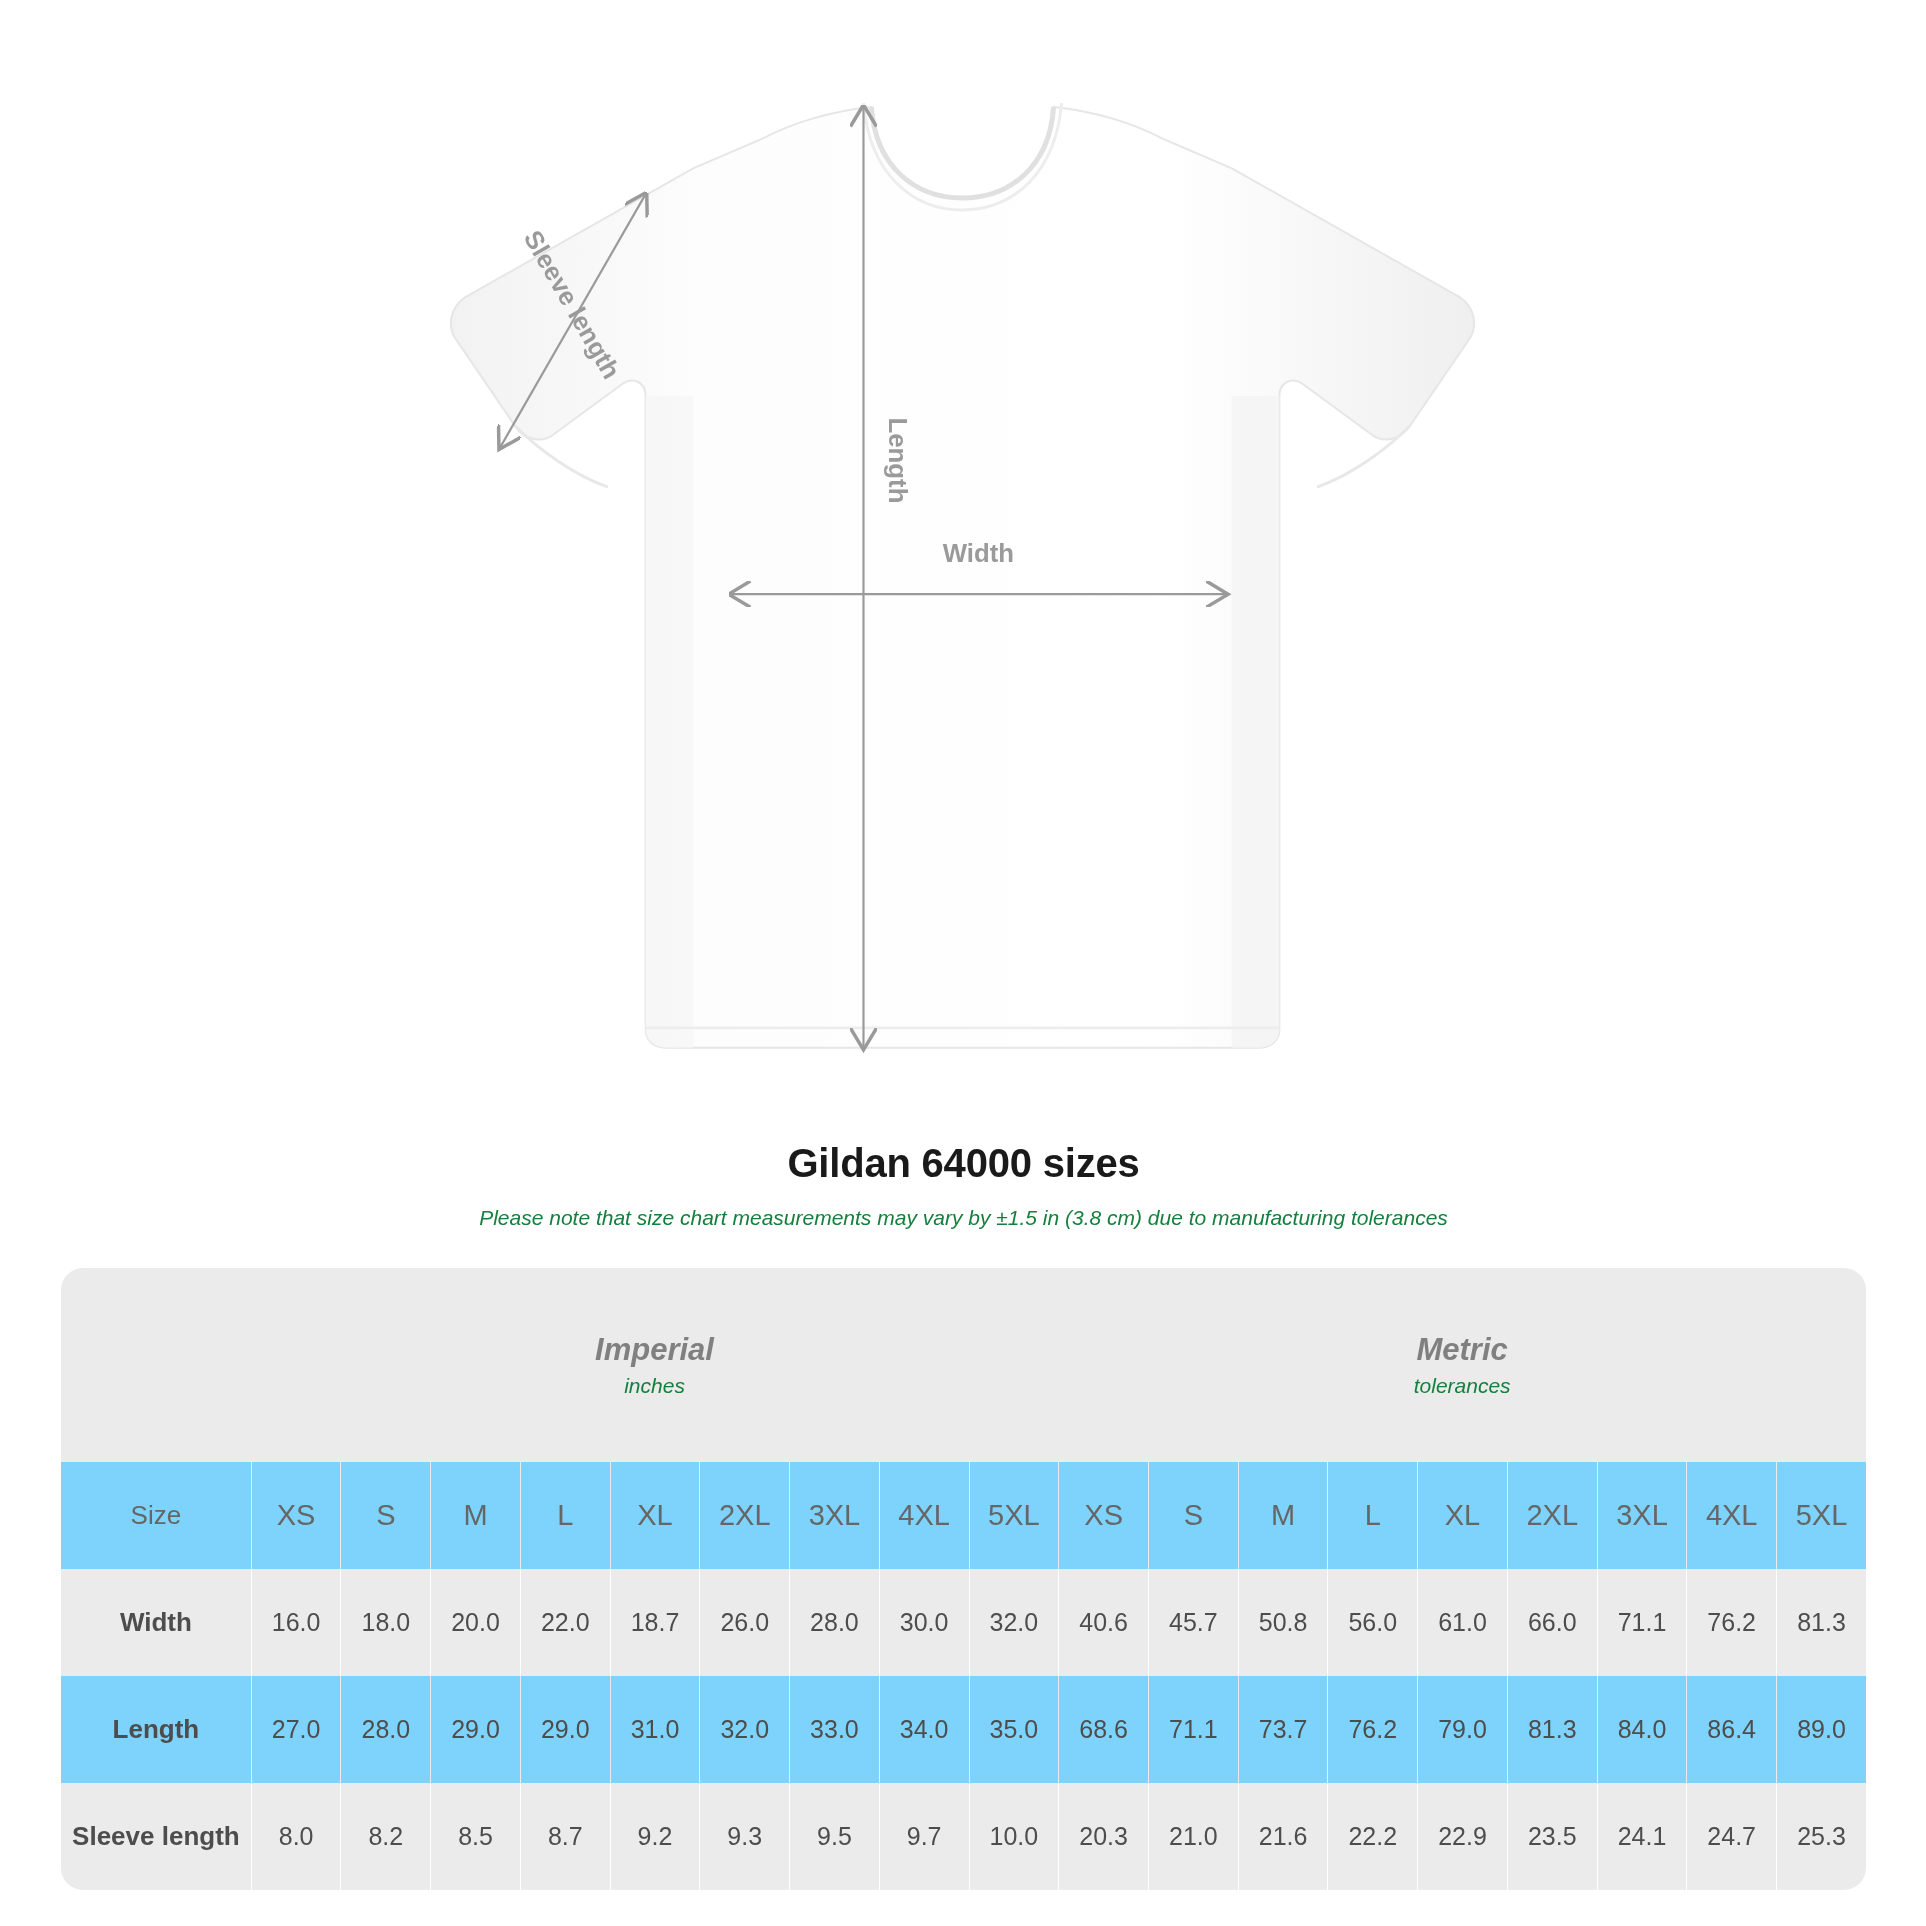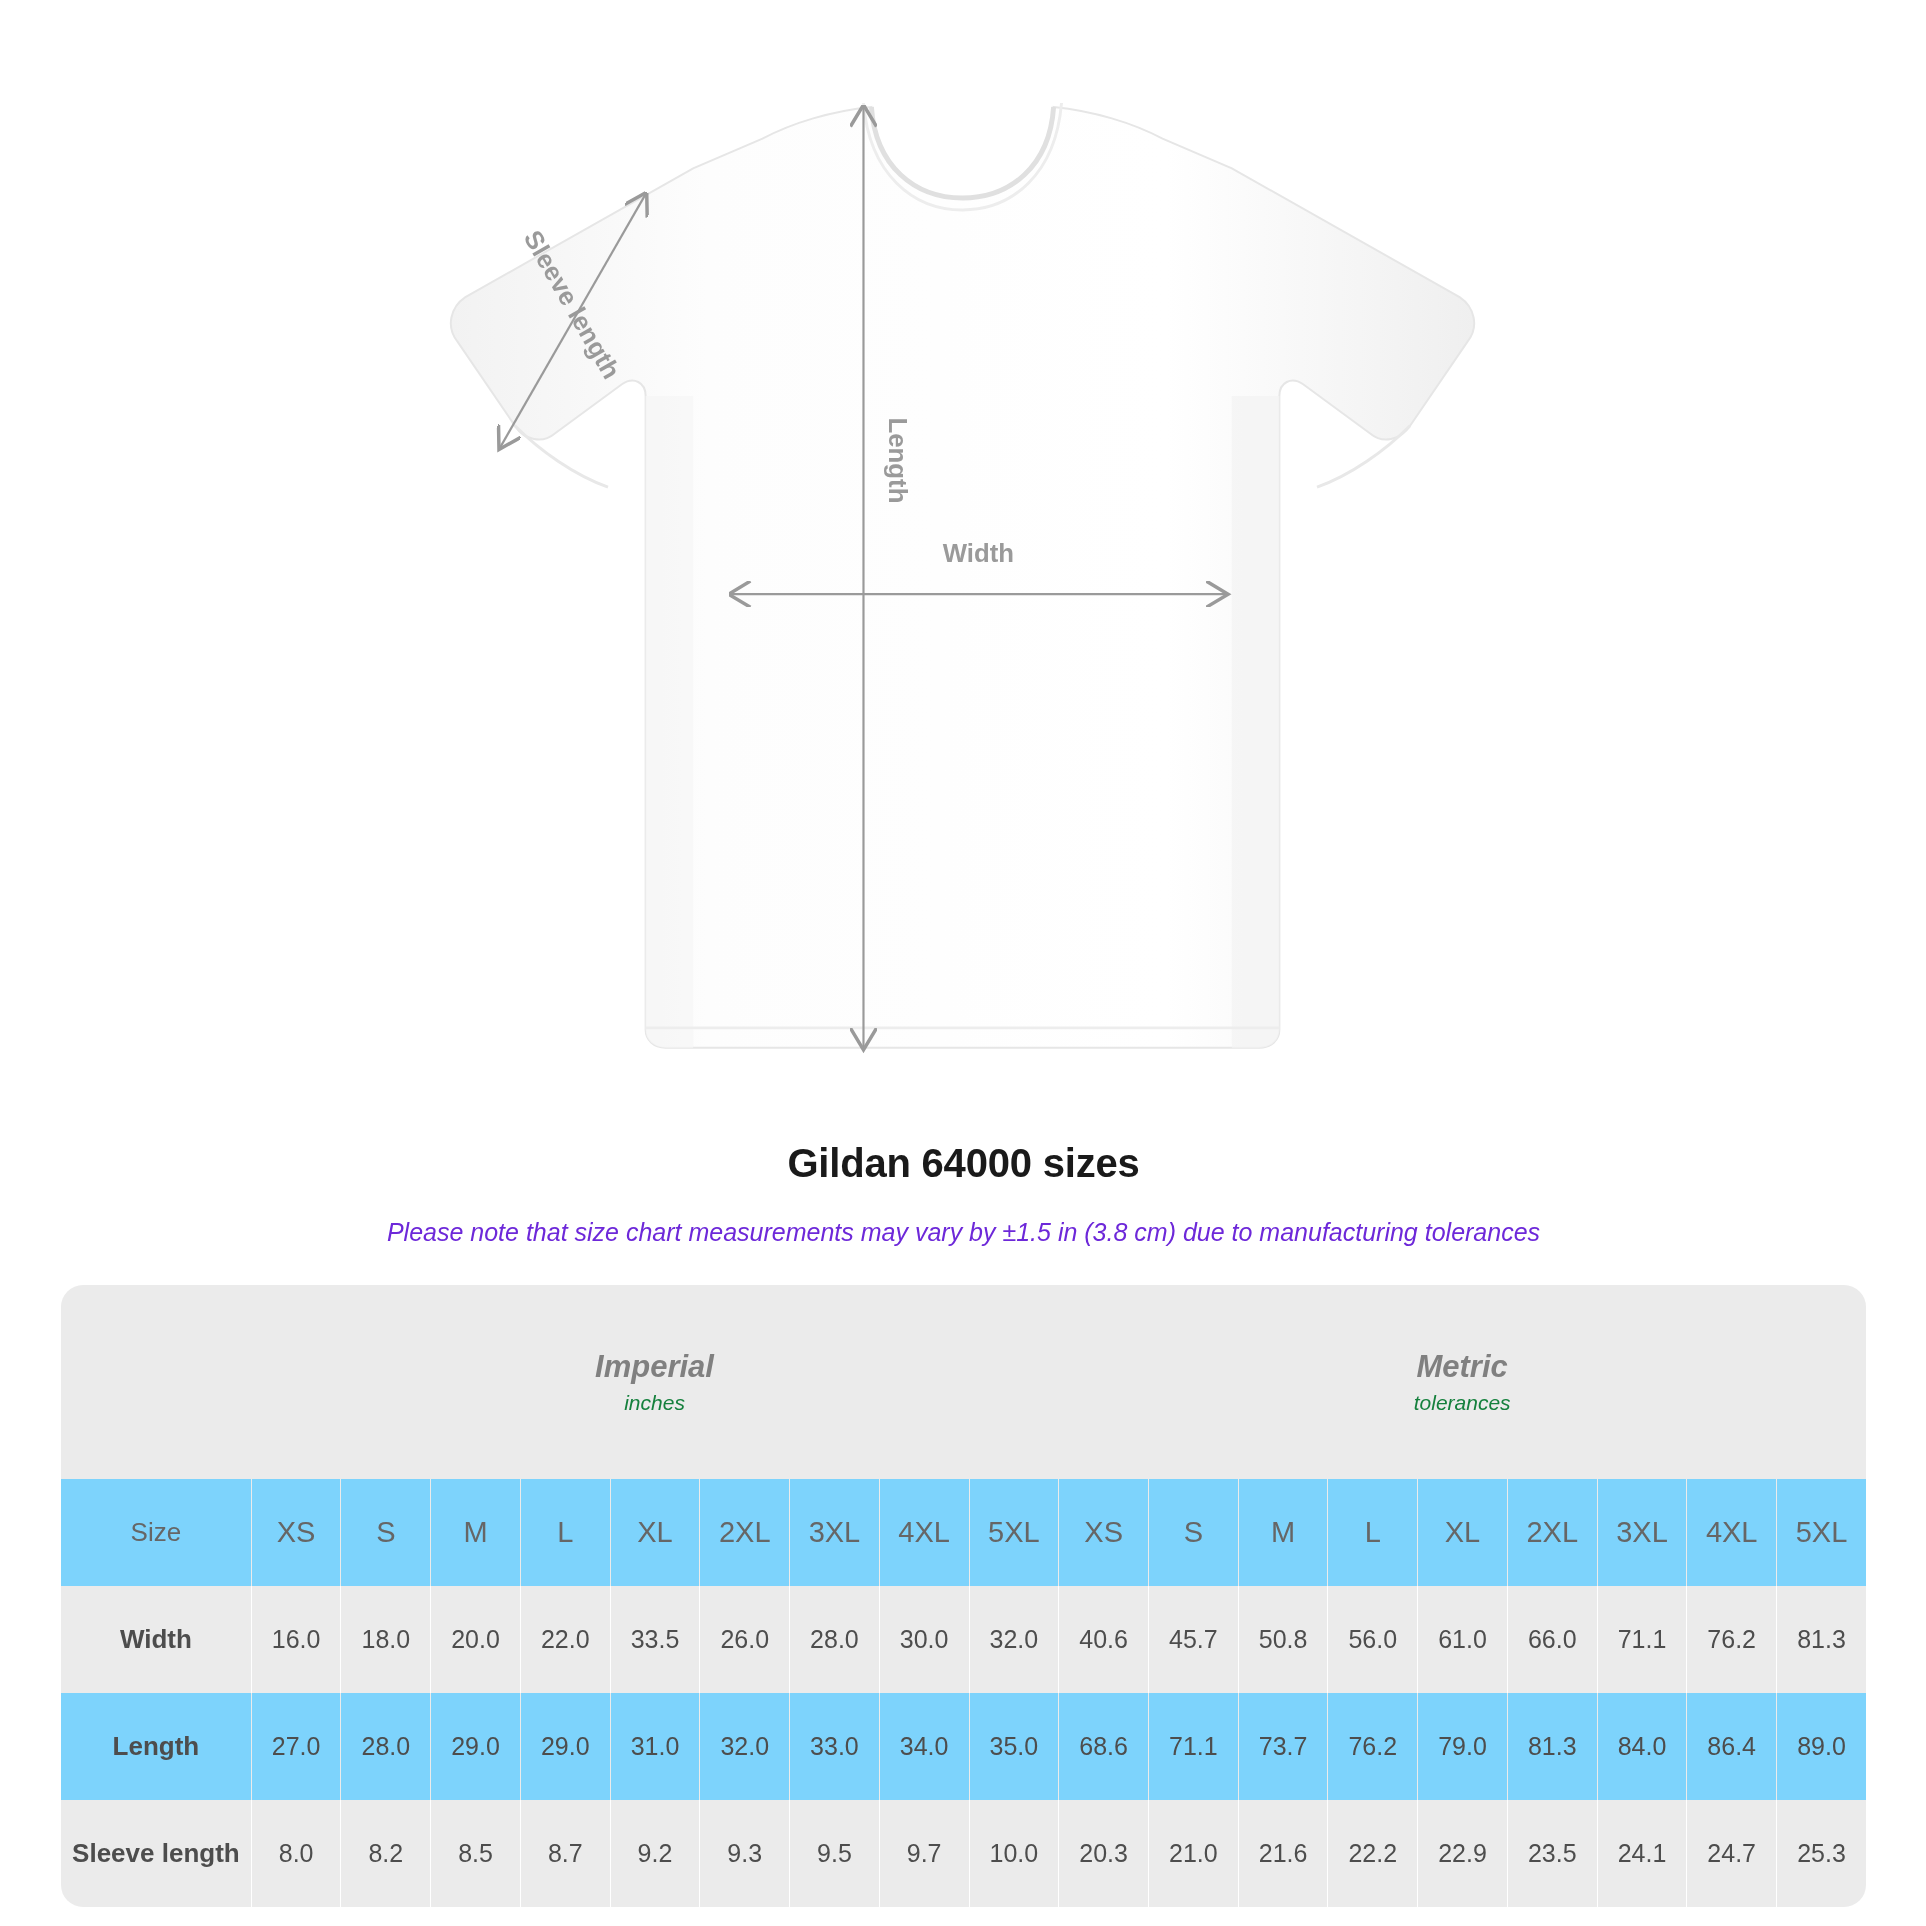--- a/index.html
+++ b/index.html
@@ -35,24 +35,24 @@
     text-align: center;
     margin-top: 22px;
   }
   .chart-title {
     font-size: 40px;
     font-weight: bold;
     color: #1a1a1a;
     letter-spacing: -0.2px;
   }
   .chart-note {
-    font-size: 25px;
+    font-size: 21px;
     font-style: italic;
-    color: #6d28d9;
-    margin-top: 32px;
+    color: #15803d;
+    margin-top: 20px;
   }
 
   
   .table-wrap {
     margin: 38px 61px 0 61px;
     border-radius: 22px;
     overflow: hidden;
     background: #ffffff;
   }
   table.size-table {
@@ -260,21 +260,21 @@
           <td class="sep">4XL</td>
           <td class="sep">5XL</td>
         </tr>
 
         <tr class="data-row row-shade">
           <td class="rowlabel">Width</td>
           <td class="sep">16.0</td>
           <td class="sep">18.0</td>
           <td class="sep">20.0</td>
           <td class="sep">22.0</td>
-          <td class="sep">33.5</td>
+          <td class="sep">18.7</td>
           <td class="sep">26.0</td>
           <td class="sep">28.0</td>
           <td class="sep">30.0</td>
           <td class="sep">32.0</td>
           <td class="sep">40.6</td>
           <td class="sep">45.7</td>
           <td class="sep">50.8</td>
           <td class="sep">56.0</td>
           <td class="sep">61.0</td>
           <td class="sep">66.0</td>

